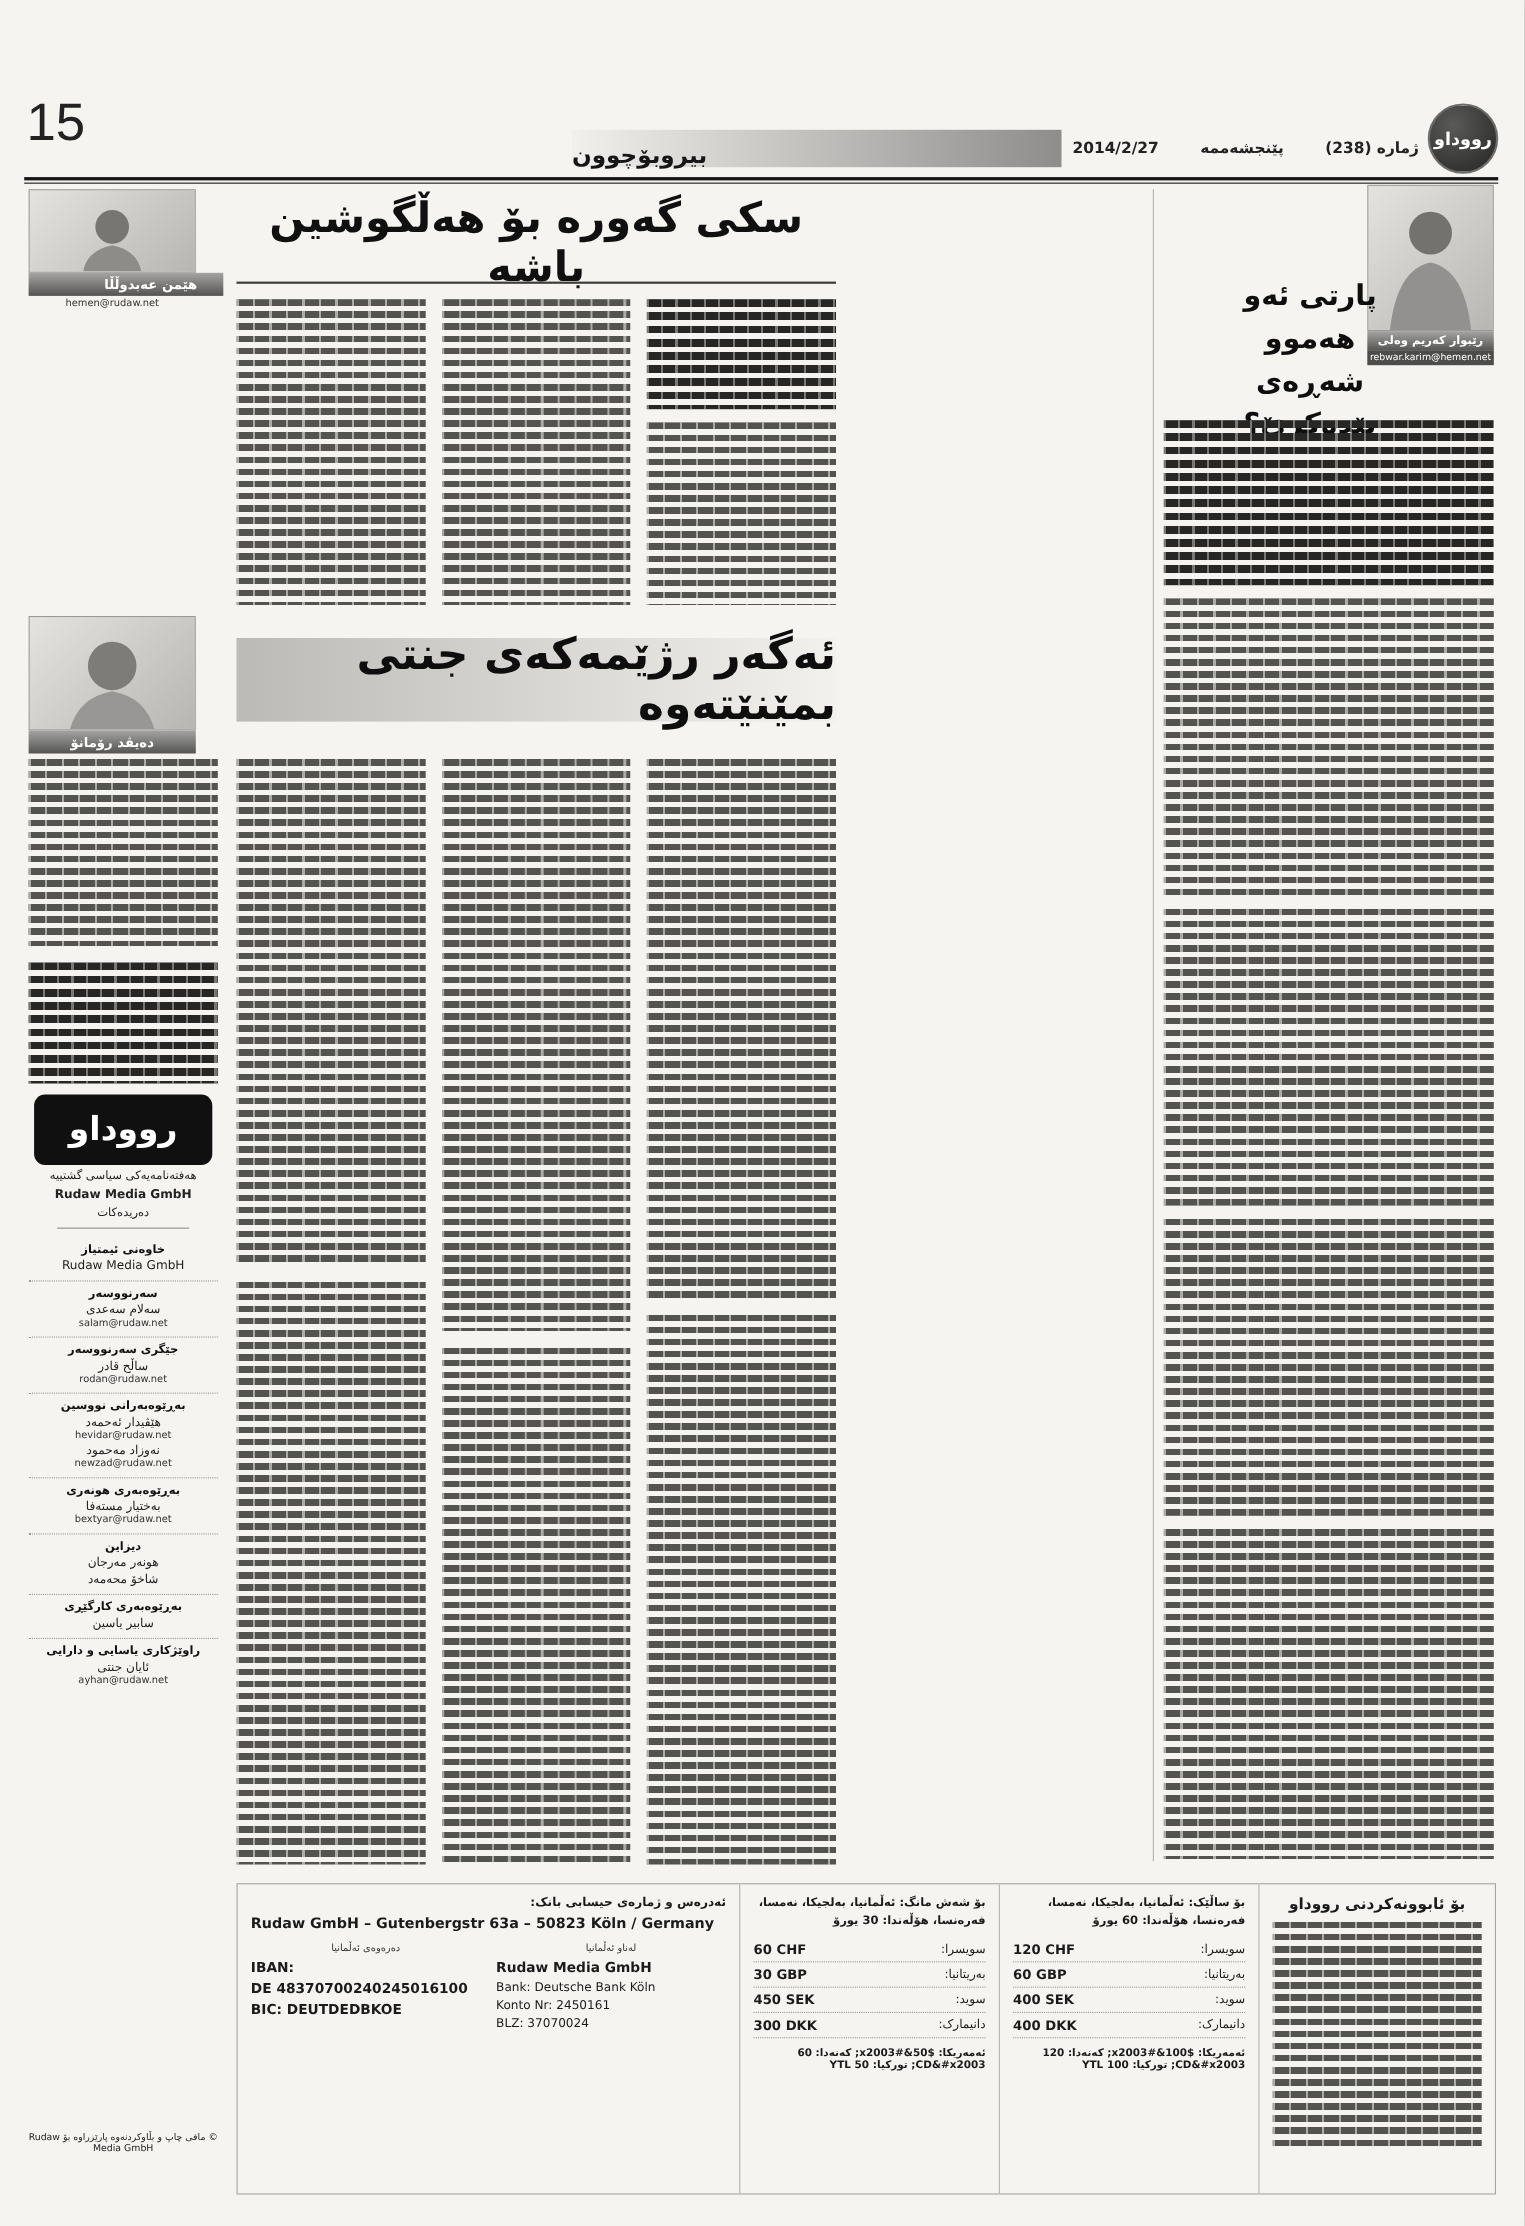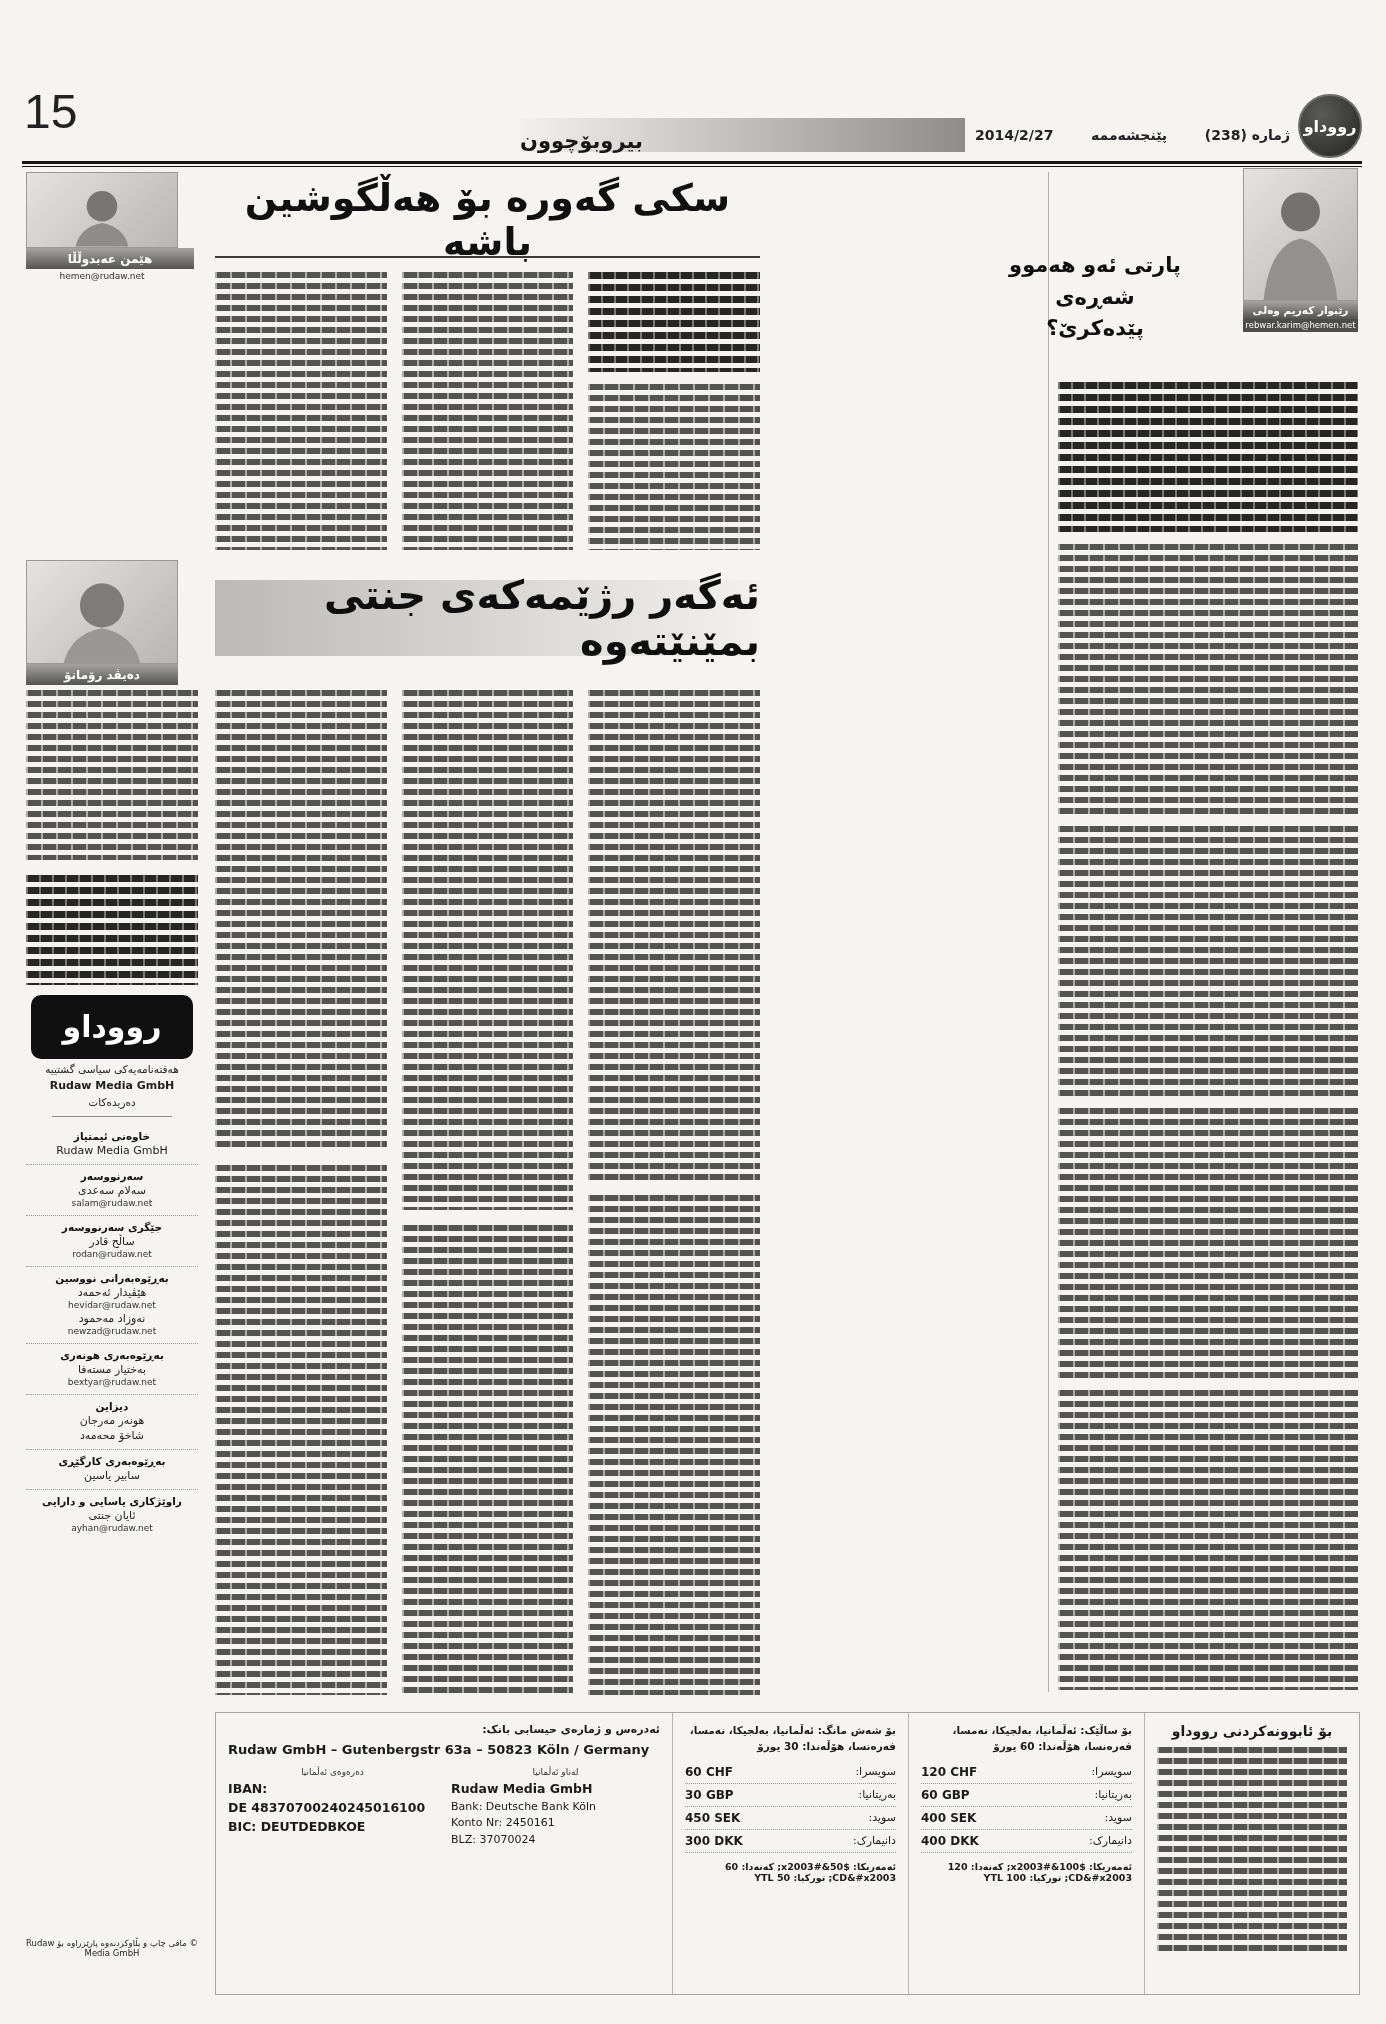--- a/index.html
+++ b/index.html
@@ -54,33 +54,33 @@
   .namebar{
     background:linear-gradient(to bottom,#a5a4a2,#545452);
     color:#fff;font-weight:bold;text-align:center;
     display:flex;align-items:center;justify-content:center;
   }
   .emailbar{background:#4c4c4a;color:#fff;text-align:center;font-size:8.5px;line-height:13px;direction:ltr;}
   .email-plain{font-size:9px;color:#333;text-align:center;direction:ltr;}
 
   
   #a1-photo{left:26px;top:172px;width:152px;height:76px;}
-  #a1-namebar{left:26px;top:248px;width:168px;height:21px;font-size:12px;}
+  #a1-namebar{left:26px;top:248px;width:132px;height:21px;font-size:12px;padding-left:45px;}
   #a1-email{left:26px;top:271px;width:152px;}
   #a1-title{left:215px;top:176px;width:545px;text-align:center;font-size:38px;font-weight:bold;color:#101010;direction:rtl;}
   #a1-rule{left:215px;top:256px;width:545px;height:2px;background:#3c3c3a;}
   #a1-cols{left:215px;top:272px;width:545px;height:278px;display:flex;direction:rtl;gap:15px;}
   #a1-cols .col{flex:1;display:flex;flex-direction:column;gap:12px;}
 
   
   #rail-divider{left:1048px;top:172px;width:1px;height:1520px;background:#b3b1ad;}
   #a2-photo{left:1243px;top:168px;width:115px;height:133px;}
   #a2-namebar{left:1243px;top:301px;width:115px;height:18px;font-size:10.5px;}
   #a2-emailbar{left:1243px;top:319px;width:115px;height:13px;}
-  #a2-title{left:1004px;top:250px;width:182px;text-align:center;font-size:21px;font-weight:bold;line-height:1.5;direction:rtl;color:#0e0e0e;}
+  #a2-title{left:1100px;top:250px;width:182px;text-align:center;font-size:26px;font-weight:bold;line-height:1.5;direction:rtl;color:#0e0e0e;}
   #a2-body{left:1058px;top:382px;width:300px;height:1308px;display:flex;flex-direction:column;gap:12px;}
 
   
   #a3-photo{left:26px;top:560px;width:152px;height:104px;}
   #a3-namebar{left:26px;top:664px;width:152px;height:21px;font-size:12px;}
   #a3-titleband{
     left:215px;top:580px;width:545px;height:76px;
     background:linear-gradient(to right,#bbbab7,#f2f1ee);
     display:flex;align-items:center;justify-content:center;
     font-size:40px;font-weight:bold;direction:rtl;color:#0e0e0e;

